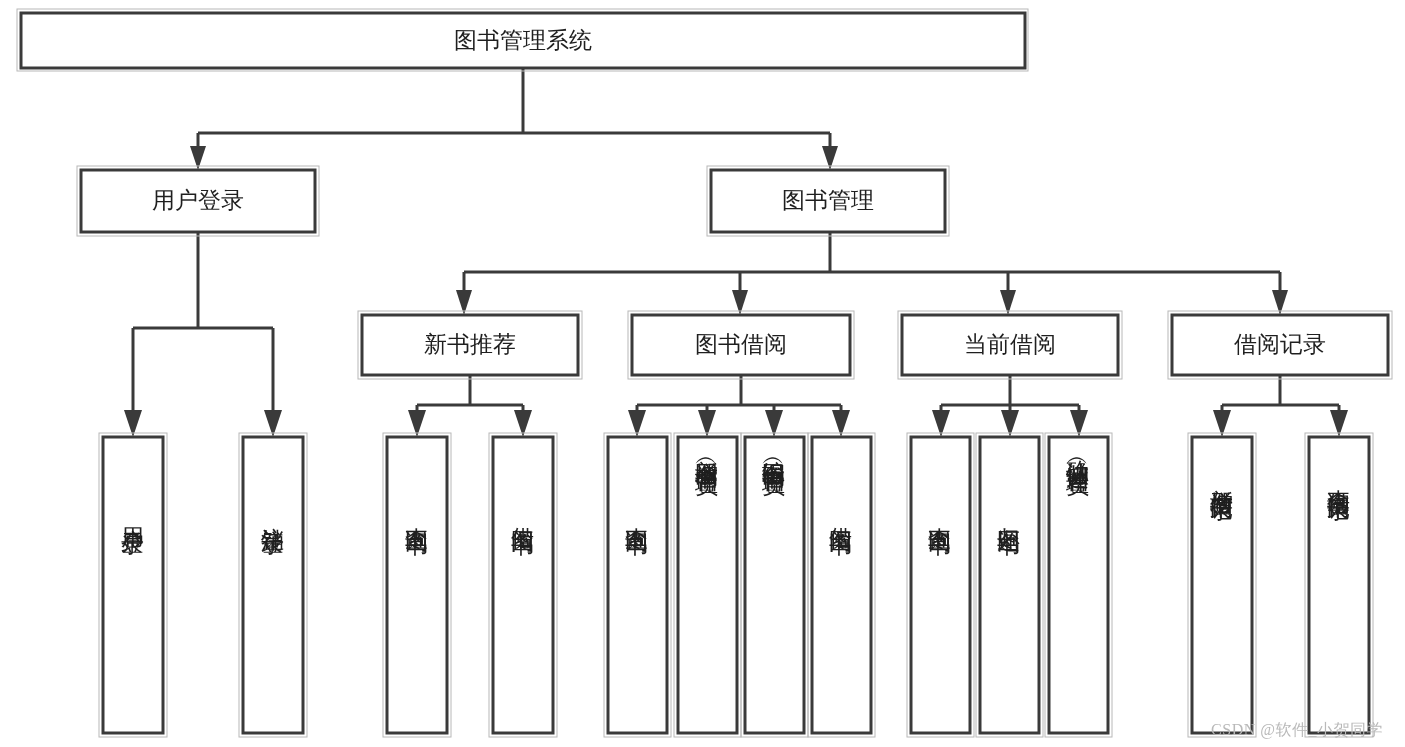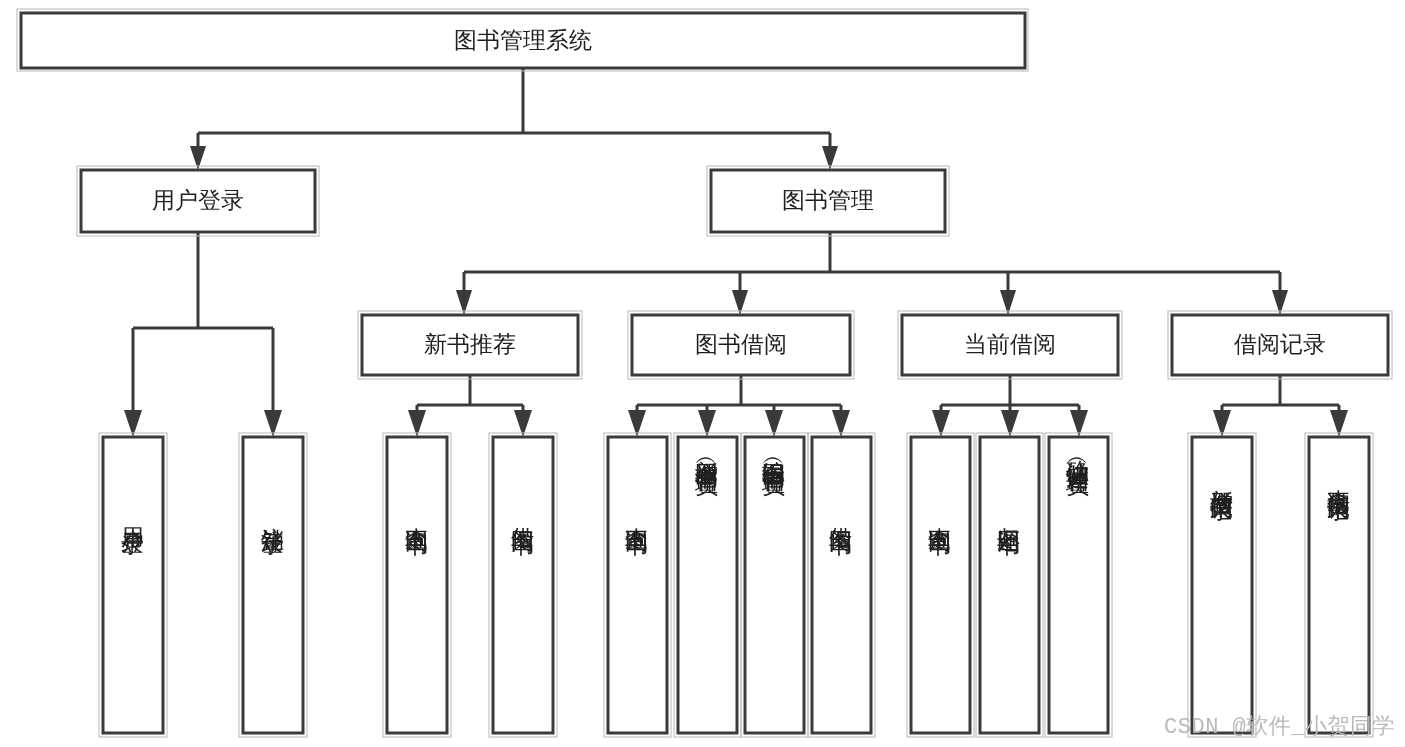--- a/index.html
+++ b/index.html
@@ -56,24 +56,24 @@
   .leaf-label {
     font-family: "Liberation Sans", "DejaVu Sans", sans-serif;
     fill: #1f1f1f;
     font-size: 23px;
     text-anchor: middle;
     writing-mode: vertical-rl;
     letter-spacing: 2px;
   }
   .watermark {
     position: absolute;
-    right: 10px;
+    right: 22px;
     bottom: 6px;
-    font-family: Liberation Mono, monospace;
-    font-size: 22px;
+    font-family: Liberation Serif, serif;
+    font-size: 16px;
     color: #b9b9b9;
     white-space: nowrap;
     letter-spacing: 0.5px;
     pointer-events: none;
   }
 </style>
 </head>
 <body>
 
 <div id="diagram-root">

